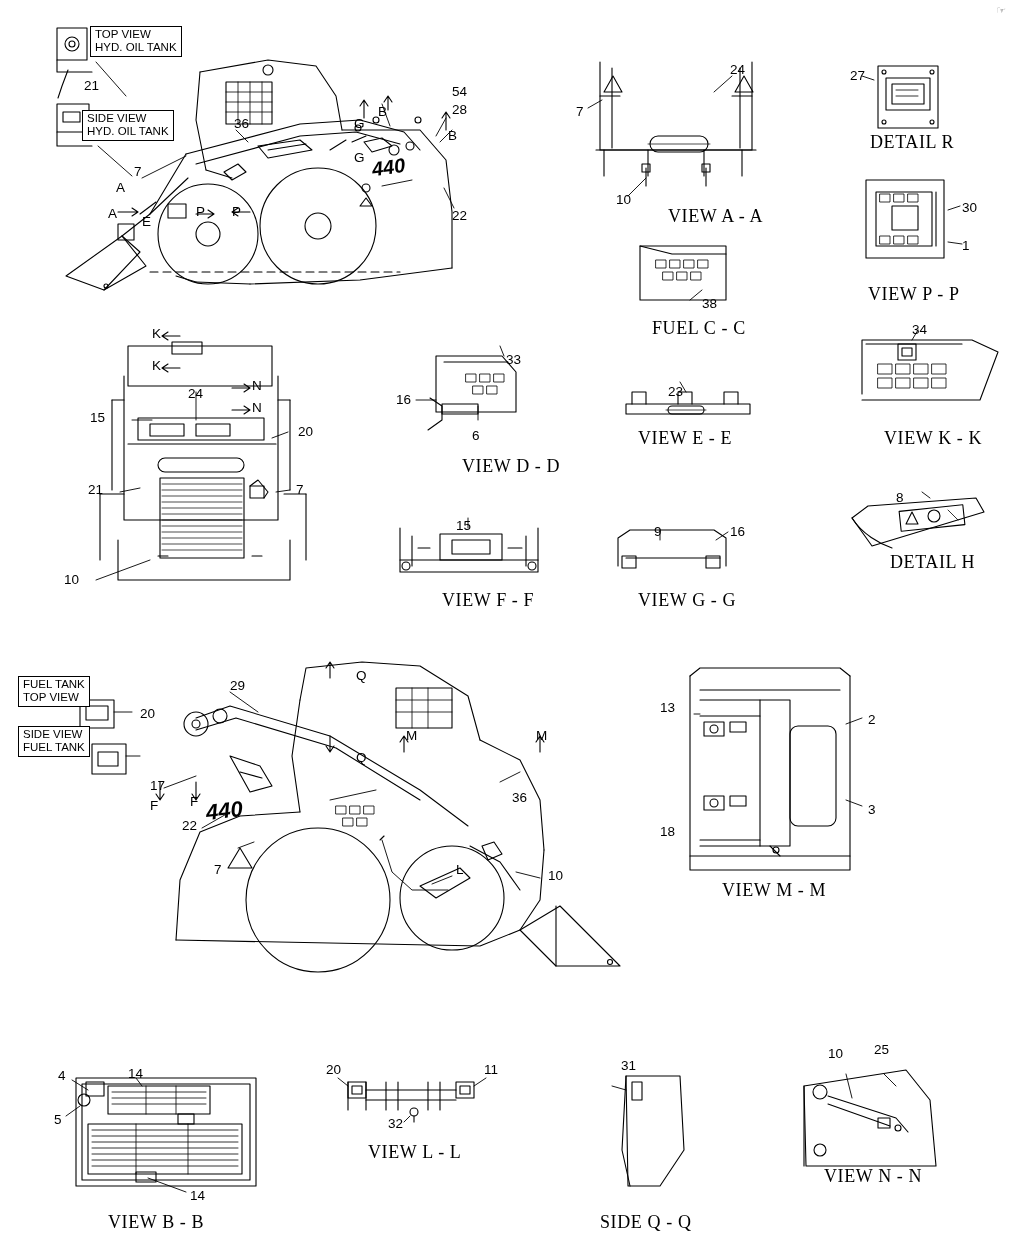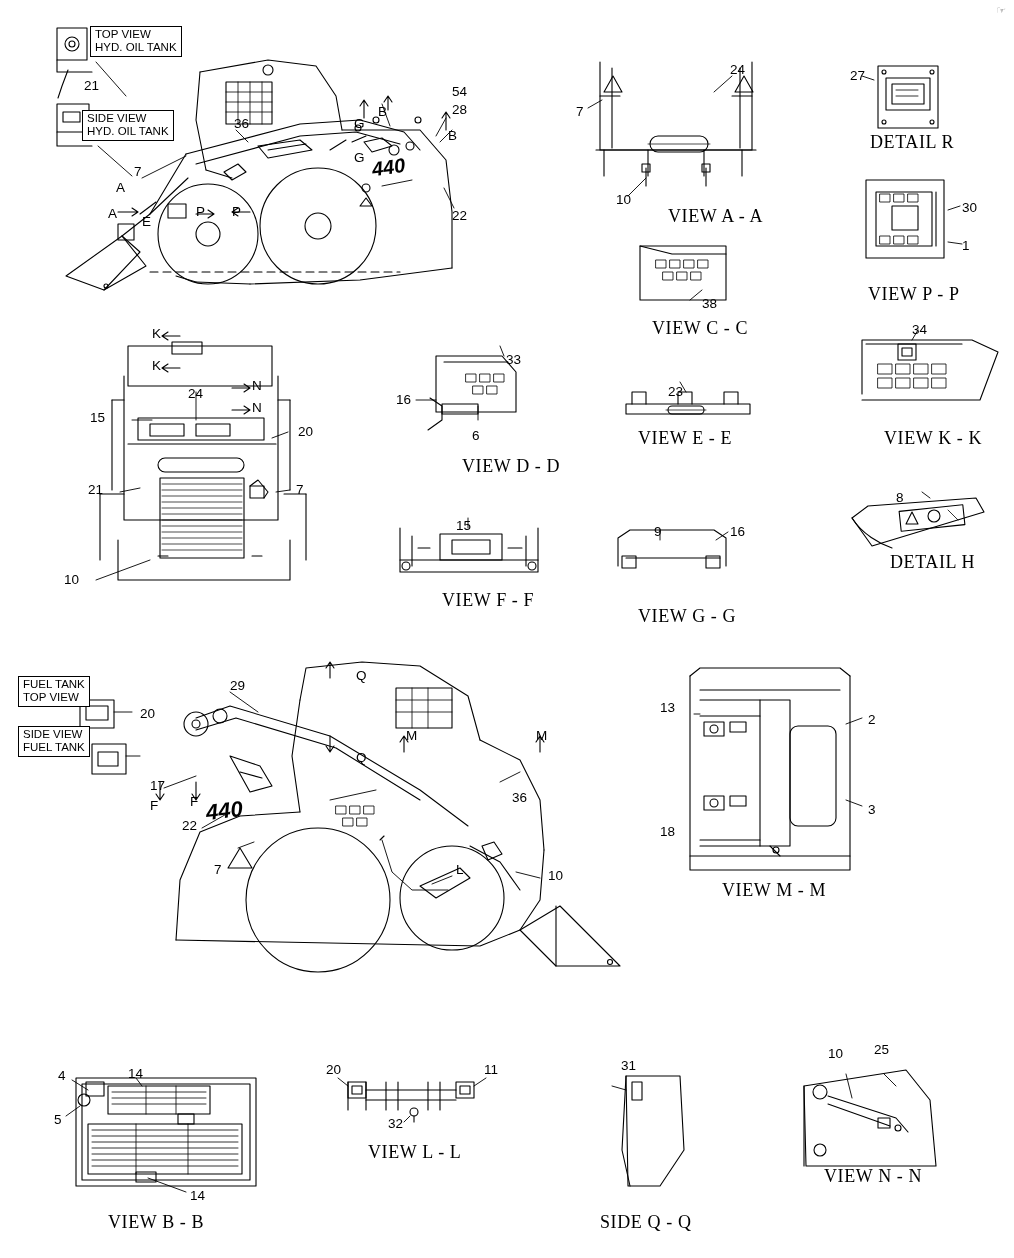--- a/index.html
+++ b/index.html
@@ -469,25 +469,25 @@
   <div class="lbl box" style="left:18px; top:676px; line-height:13px;">
     <span>FUEL TANK</span><br>
     <span>TOP VIEW</span>
   </div>
   <div class="lbl box" style="left:18px; top:726px; line-height:13px;">
     <span>SIDE VIEW</span><br>
     <span>FUEL TANK</span>
   </div>
 
   <div class="lbl view" style="left:668px; top:206px;">VIEW  A - A</div>
-  <div class="lbl view" style="left:652px; top:318px;">VIEW  C - C</div>
+  <div class="lbl view" style="left:652px; top:318px;">FUEL  C - C</div>
   <div class="lbl view" style="left:462px; top:456px;">VIEW  D - D</div>
   <div class="lbl view" style="left:638px; top:428px;">VIEW  E - E</div>
   <div class="lbl view" style="left:442px; top:590px;">VIEW  F - F</div>
-  <div class="lbl view" style="left:638px; top:606px;">VIEW  G - G</div>
+  <div class="lbl view" style="left:638px; top:590px;">VIEW  G - G</div>
   <div class="lbl view" style="left:884px; top:428px;">VIEW  K - K</div>
   <div class="lbl view" style="left:868px; top:284px;">VIEW  P - P</div>
   <div class="lbl view" style="left:722px; top:880px;">VIEW  M - M</div>
   <div class="lbl view" style="left:108px; top:1212px;">VIEW  B - B</div>
   <div class="lbl view" style="left:368px; top:1142px;">VIEW  L - L</div>
   <div class="lbl view" style="left:600px; top:1212px;">SIDE  Q - Q</div>
   <div class="lbl view" style="left:824px; top:1166px;">VIEW  N - N</div>
   <div class="lbl view" style="left:870px; top:132px;">DETAIL  R</div>
   <div class="lbl view" style="left:890px; top:552px;">DETAIL  H</div>
 

